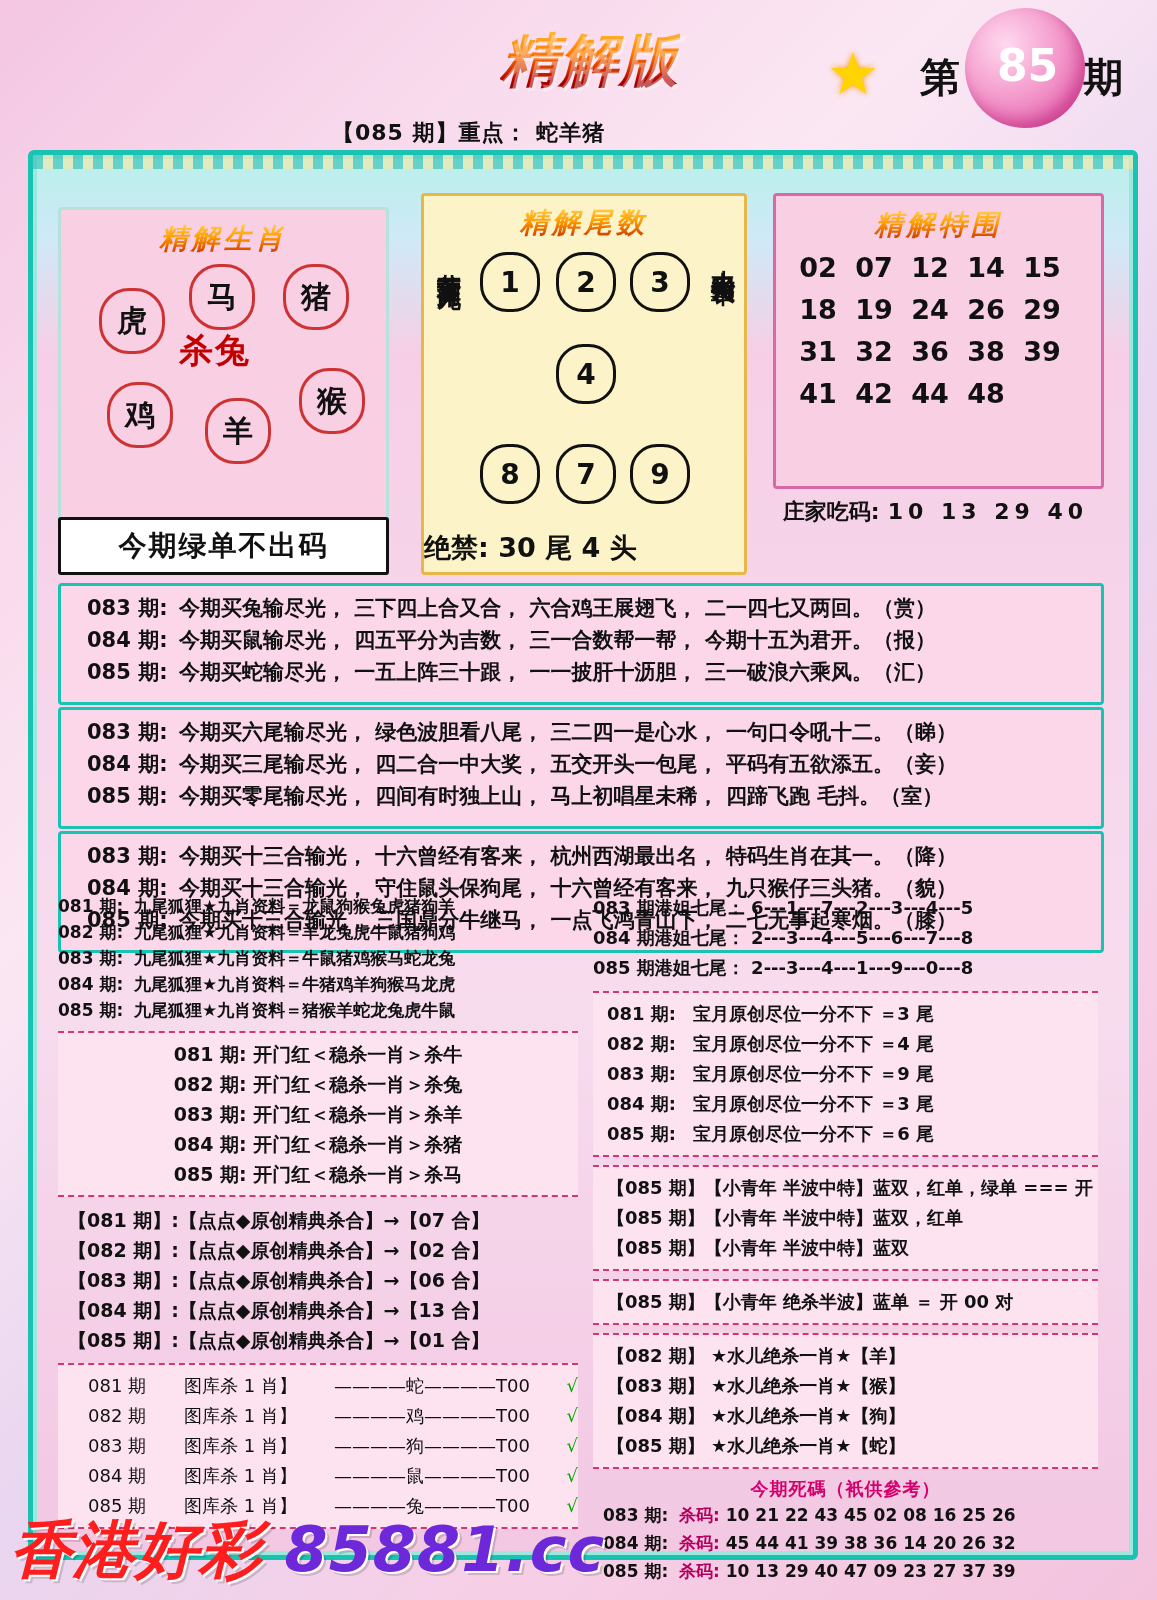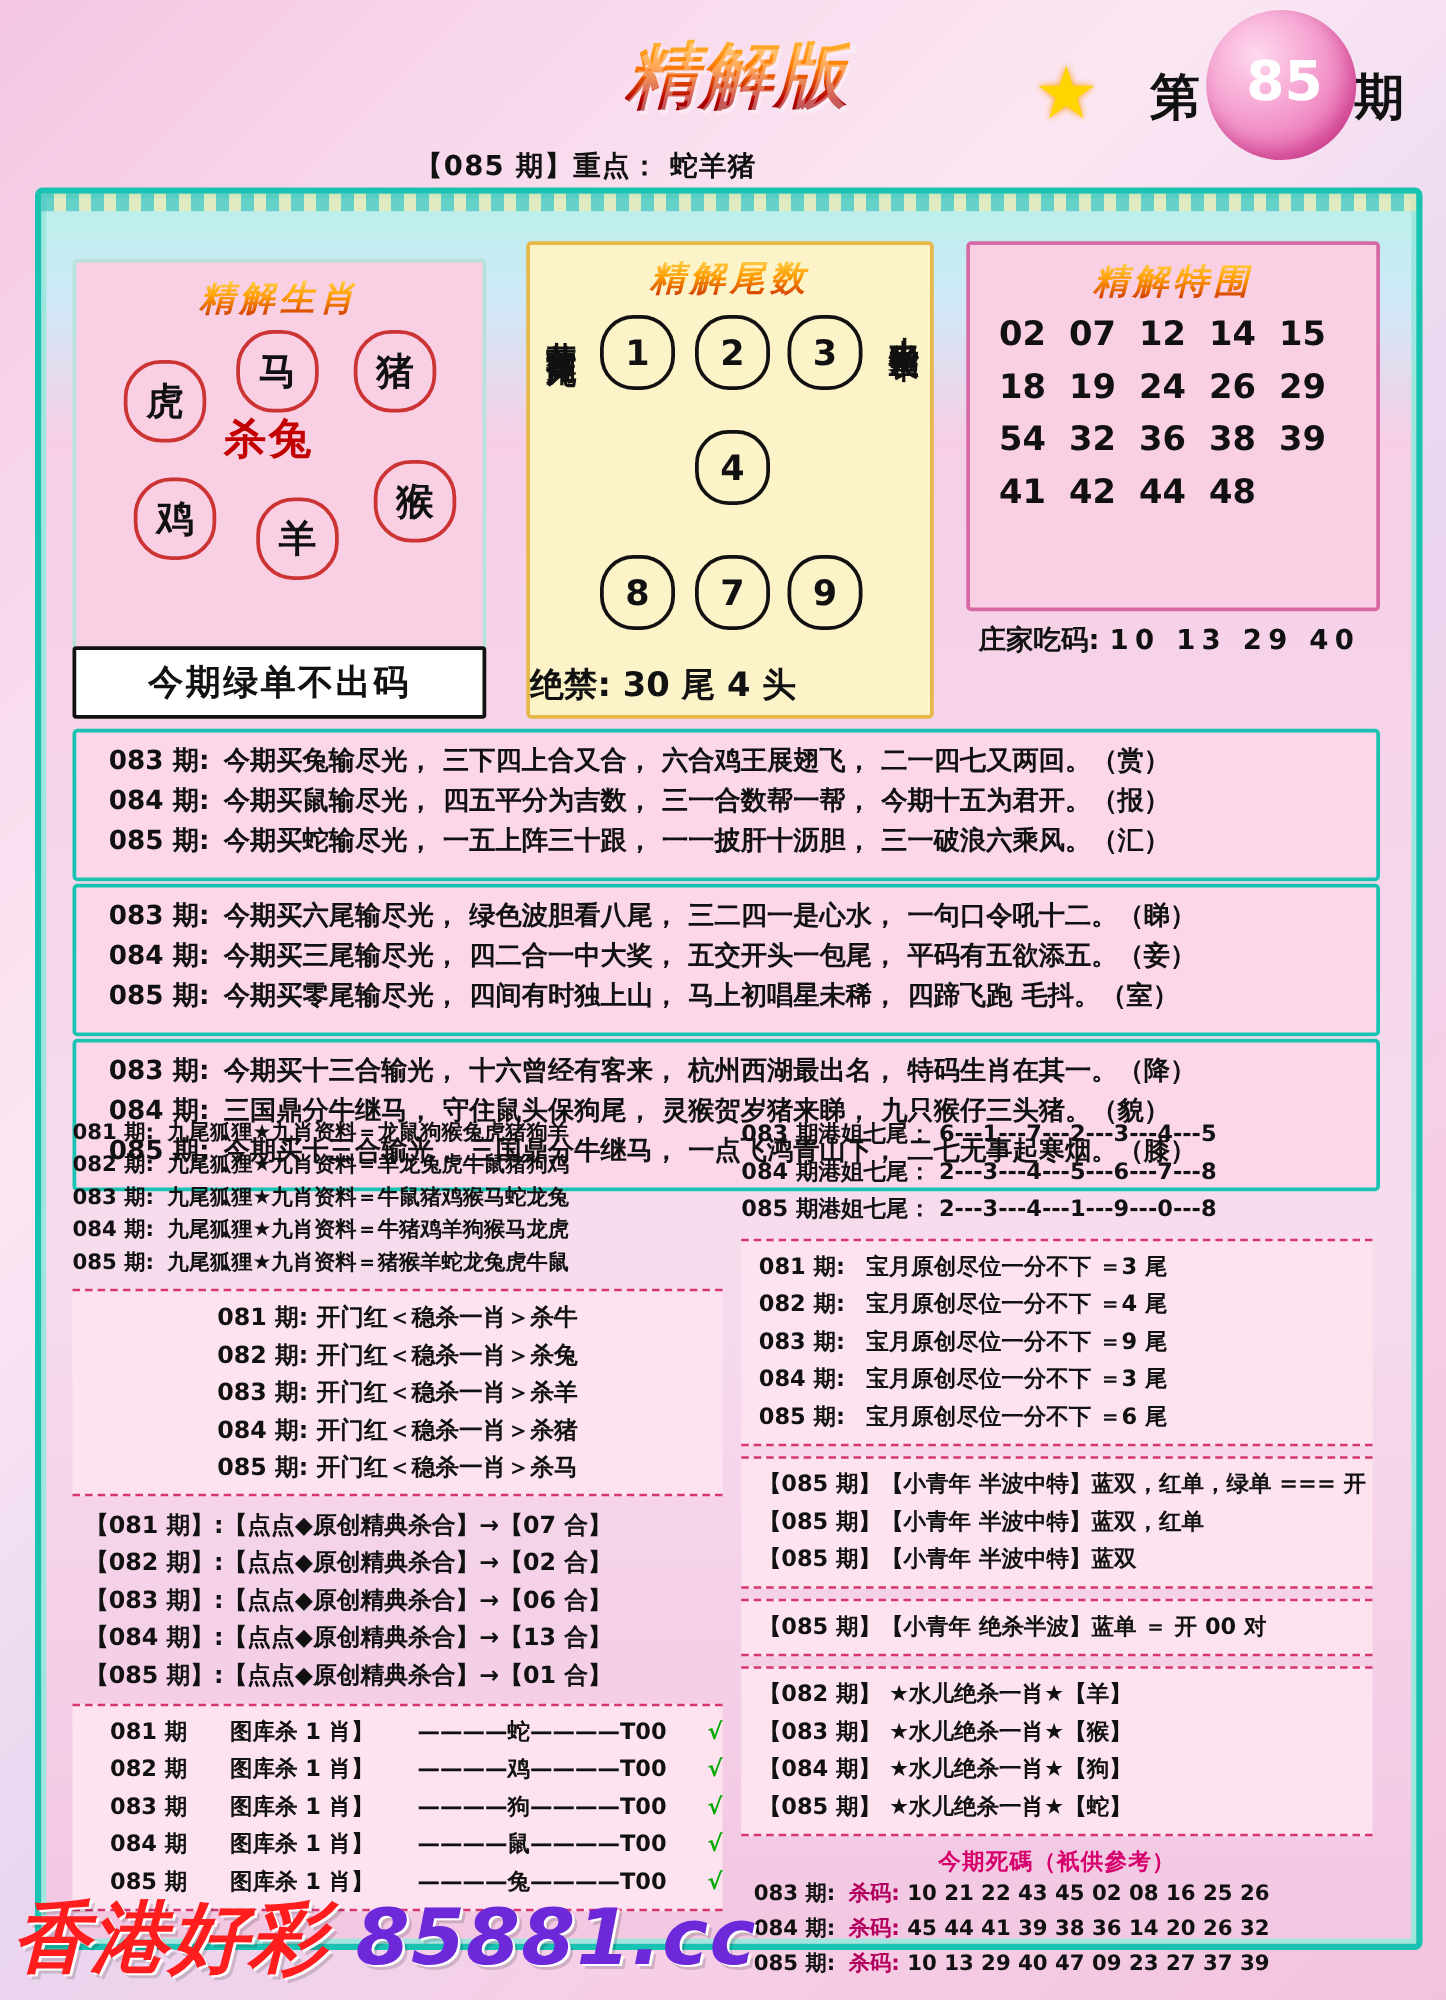--- a/index.html
+++ b/index.html
@@ -119,21 +119,21 @@
 
   .dashbox{
     border-top:2px dashed #d6356f;border-bottom:2px dashed #d6356f;
     background:#fde3f0;margin:8px 0;padding:6px 0;
   }
   .dashbox .line{font-size:19px;color:#111;font-weight:bold;line-height:30px;text-align:center;}
 
   .hebox .line{font-size:19px;font-weight:bold;color:#111;line-height:30px;padding-left:10px;}
 
   .tkbox{border-top:2px dashed #d6356f;border-bottom:2px dashed #d6356f;background:#fde3f0;padding:6px 0;}
-  .tkrow{display:flex;font-size:18px;font-weight:bold;color:#111;line-height:30px;padding-left:30px;}
+  .tkrow{display:flex;font-size:18px;font-weight:normal;color:#111;line-height:30px;padding-left:30px;}
   .tkrow .c1{width:96px;}
   .tkrow .c2{width:150px;}
   .tkrow .c3{flex:1;}
   .tick{color:#0a0;margin-left:4px;}
 
   .rbox{border-top:2px dashed #d6356f;border-bottom:2px dashed #d6356f;background:#fde3f0;margin:8px 0;padding:6px 0;}
   .rline{font-size:18px;font-weight:bold;color:#111;line-height:30px;padding-left:14px;}
   .rline .iss{display:inline-block;width:86px;}
 
   .deadhead{text-align:center;font-size:18px;font-weight:bold;color:#d6006c;letter-spacing:1px;}
@@ -205,21 +205,21 @@
           <span>15</span>
         </div>
         <div>
           <span>18</span>
           <span>19</span>
           <span>24</span>
           <span>26</span>
           <span>29</span>
         </div>
         <div>
-          <span>54</span>
+          <span>31</span>
           <span>32</span>
           <span>36</span>
           <span>38</span>
           <span>39</span>
         </div>
         <div>
           <span>41</span>
           <span>42</span>
           <span>44</span>
           <span>48</span>
@@ -261,21 +261,21 @@
         </div>
     </div>
 
     <div class="vblock" style="top:676px;height:104px">
       <div class="vrow">
           <span class="iss">083 期:</span>
           <span class="txt">今期买十三合输光，  十六曾经有客来，  杭州西湖最出名，  特码生肖在其一。（降）</span>
         </div>
       <div class="vrow">
           <span class="iss">084 期:</span>
-          <span class="txt">三国鼎分牛继马，  守住鼠头保狗尾，  灵猴贺岁猪来睇，  九只猴仔三头猪。（貌）</span>
+          <span class="txt">今期买十三合输光，  守住鼠头保狗尾，  十六曾经有客来，  九只猴仔三头猪。（貌）</span>
         </div>
       <div class="vrow">
           <span class="iss">085 期:</span>
           <span class="txt">今期买十三合输光，  三国鼎分牛继马，  一点飞鸿青山下，  二七无事起寒烟。（膝）</span>
         </div>
     </div>
 
     <div class="lcol">
       <div class="plain">
         <div><span class="iss">081 期:</span><span>九尾狐狸★九肖资料＝龙鼠狗猴兔虎猪狗羊</span></div>

